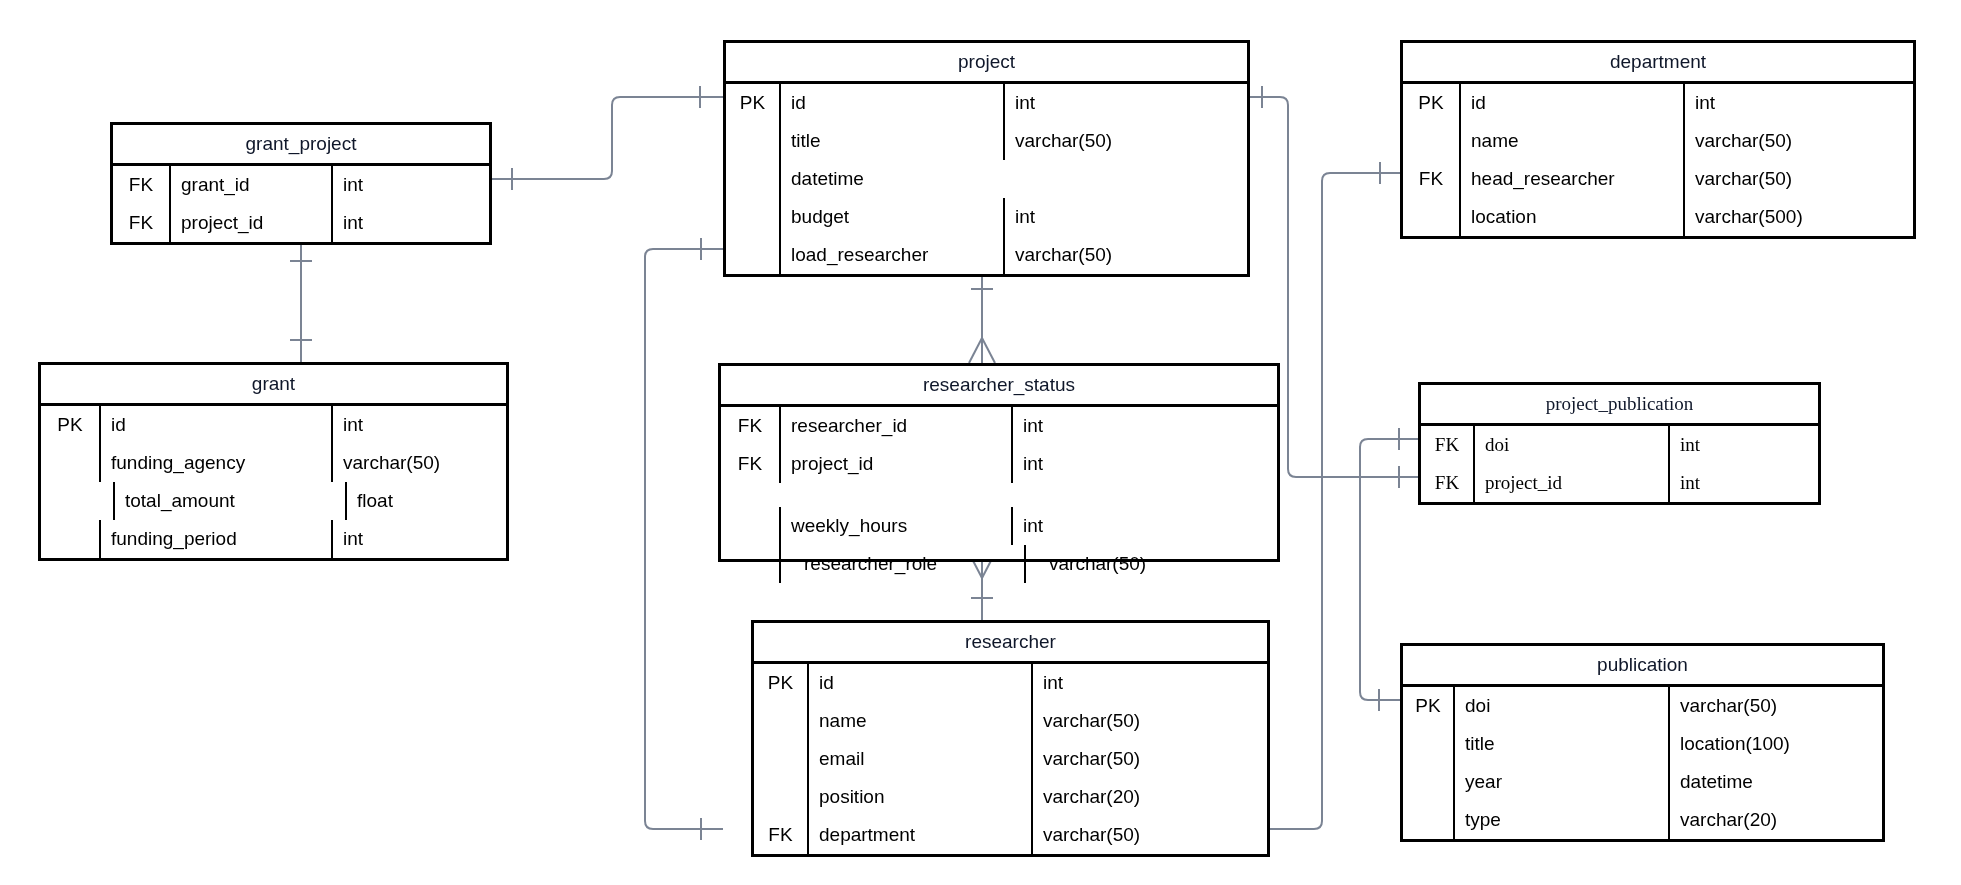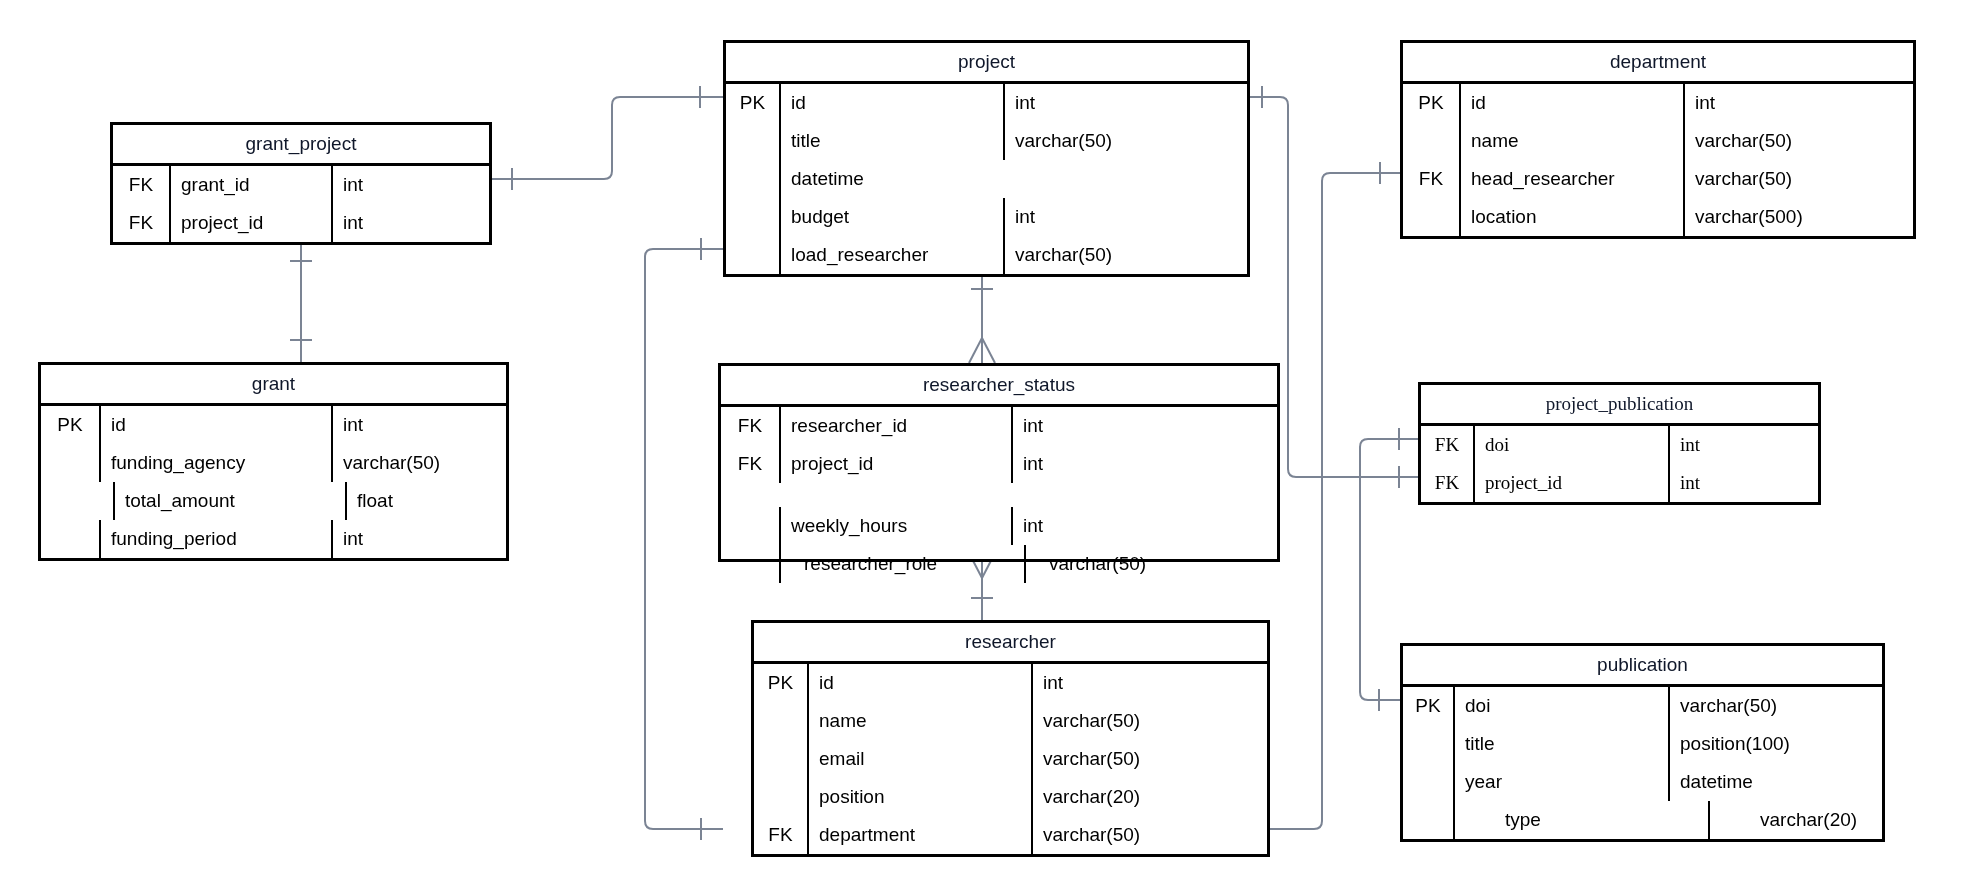--- a/index.html
+++ b/index.html
@@ -218,26 +218,26 @@
     <div class="er-table" style="left: 1400px; top: 643px; width: 485px; height: 199px;">
       <div class="er-header">publication</div>
       <div class="er-row" style="grid-template-columns: 52px 215px 1fr;">
         <div class="cell key">PK</div>
         <div class="cell name">doi</div>
         <div class="cell type">varchar(50)</div>
       </div>
       <div class="er-row" style="grid-template-columns: 52px 215px 1fr;">
         <div class="cell key"></div>
         <div class="cell name">title</div>
-        <div class="cell type">position(100)</div>
+        <div class="cell type">location(100)</div>
       </div>
       <div class="er-row" style="grid-template-columns: 52px 215px 1fr;">
         <div class="cell key"></div>
         <div class="cell name">year</div>
         <div class="cell type">datetime</div>
       </div>
-      <div class="er-row" style="grid-template-columns: 52px 215px 1fr; gap: 40px;">
+      <div class="er-row" style="grid-template-columns: 52px 215px 1fr;">
         <div class="cell key"></div>
         <div class="cell name">type</div>
         <div class="cell type">varchar(20)</div>
       </div>
     </div>
   </div>
 
 </body></html>

